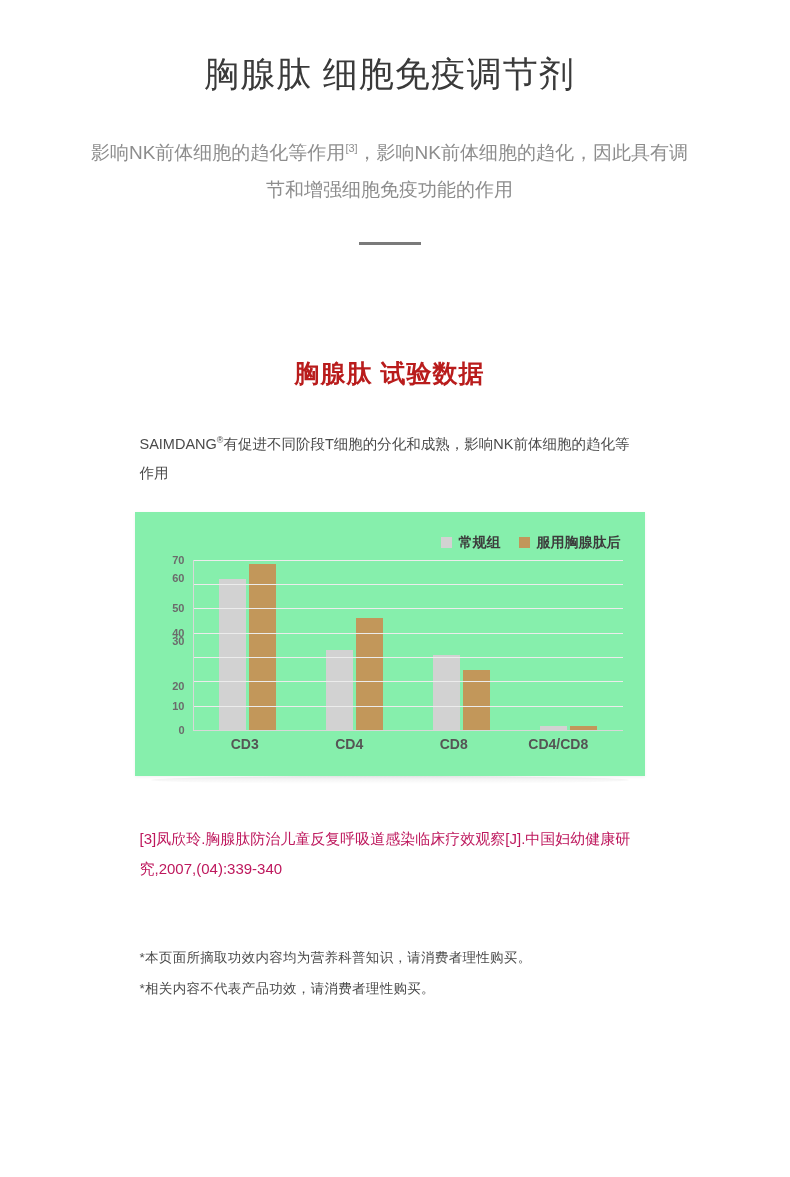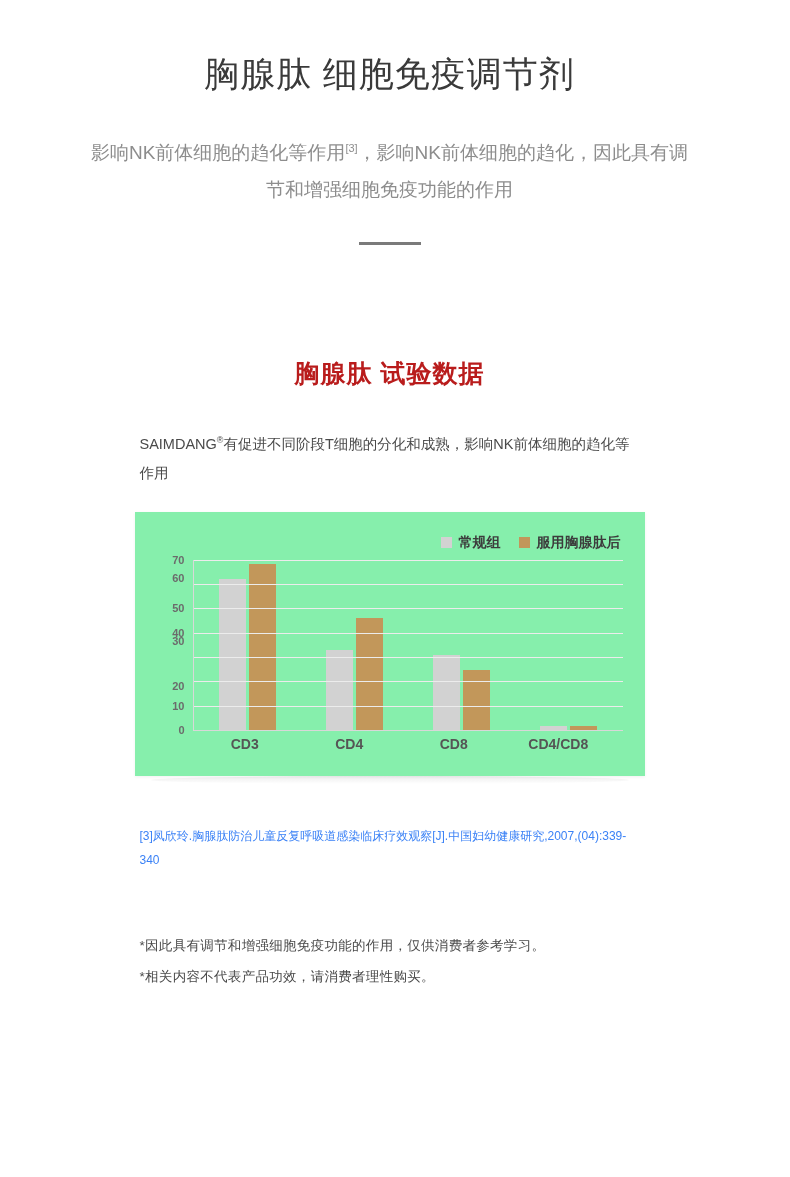--- a/index.html
+++ b/index.html
@@ -184,23 +184,23 @@
     font-size: 14px;
     color: #555555;
     text-align: center;
     width: 80px;
   }
 
   
   .citation {
     width: 500px;
     margin: 40px auto 16px;
-    font-size: 12px;
+    font-size: 15px;
     line-height: 2.0;
-    color: #3b82f6;
+    color: #be185d;
   }
   .notes {
     width: 500px;
     margin: 58px auto 0;
     font-size: 13.5px;
     line-height: 2.3;
     color: #4a4a4a;
     letter-spacing: 0.3px;
   }
 </style>
@@ -280,17 +280,17 @@
           <div class="x-label">CD8</div>
           <div class="x-label">CD4/CD8</div>
         </div>
     </div>
   </div>
   <div class="card-shadow"></div>
 
   <div class="citation">[3]凤欣玲.胸腺肽防治儿童反复呼吸道感染临床疗效观察[J].中国妇幼健康研究,2007,(04):339-340</div>
 
   <div class="notes">
-    <div>*因此具有调节和增强细胞免疫功能的作用，仅供消费者参考学习。</div>
+    <div>*本页面所摘取功效内容均为营养科普知识，请消费者理性购买。</div>
     <div>*相关内容不代表产品功效，请消费者理性购买。</div>
   </div>
 
 </div>
 
 </body></html>

